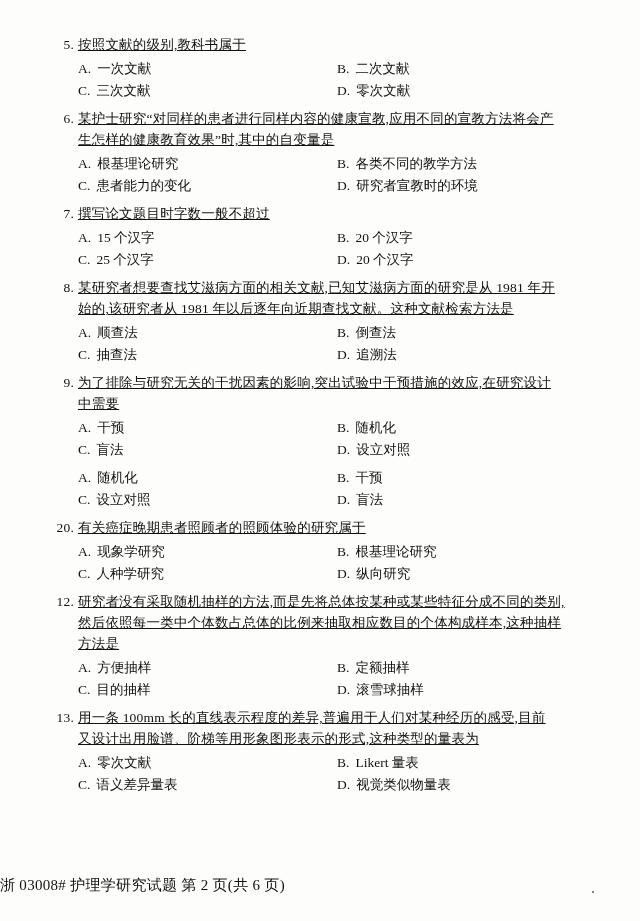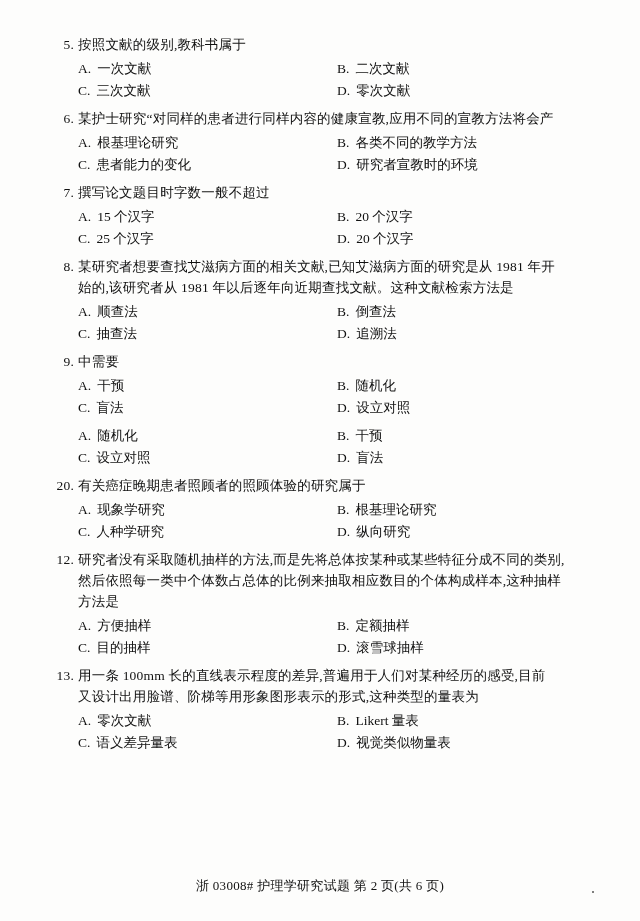--- a/index.html
+++ b/index.html
@@ -35,20 +35,21 @@
   .q-num {
     width: 30px;
     flex: 0 0 30px;
     text-align: right;
     padding-right: 4px;
     font-family: "Liberation Serif", serif;
   }
   .q-stem {
     flex: 1 1 auto;
     text-align: justify;
+    text-decoration: underline;
   }
   .q-stem .line2 {
     display: block;
   }
   .options {
     margin-top: 3px;
   }
   .opt-row {
     display: flex;
     font-size: 13.5px;
@@ -65,22 +66,22 @@
     font-family: "Liberation Serif", serif;
   }
   .opt-text {
     flex: 1 1 auto;
   }
   .footer {
     position: absolute;
     left: 0;
     right: 0;
     bottom: 26px;
-    text-align: center;
-    font-size: 13px;
+    text-align: left;
+    font-size: 15px;
     letter-spacing: 0.3px;
   }
   .footer-inner {
     display: inline-block;
   }
   .dot {
     position: absolute;
     right: 46px;
     bottom: 28px;
     width: 2px;
@@ -123,20 +124,21 @@
         </span>
       </div>
     </div>
   </div>
 
   <div class="q">
     <div class="q-head">
       <span class="q-num">6.</span>
       <span class="q-stem">
         <span class="line2">某护士研究“对同样的患者进行同样内容的健康宣教,应用不同的宣教方法将会产</span>
+        <span class="line2">生怎样的健康教育效果”时,其中的自变量是</span>
       </span>
     </div>
     <div class="options">
       <div class="opt-row">
         <span class="opt">
           <span class="opt-label">A.</span>
           <span class="opt-text">根基理论研究</span>
         </span>
         <span class="opt">
           <span class="opt-label">B.</span>
@@ -216,20 +218,21 @@
           <span class="opt-text">追溯法</span>
         </span>
       </div>
     </div>
   </div>
 
   <div class="q">
     <div class="q-head">
       <span class="q-num">9.</span>
       <span class="q-stem">
+        <span class="line2">为了排除与研究无关的干扰因素的影响,突出试验中干预措施的效应,在研究设计</span>
         <span class="line2">中需要</span>
       </span>
     </div>
     <div class="options">
       <div class="opt-row">
         <span class="opt">
           <span class="opt-label">A.</span>
           <span class="opt-text">干预</span>
         </span>
         <span class="opt">

